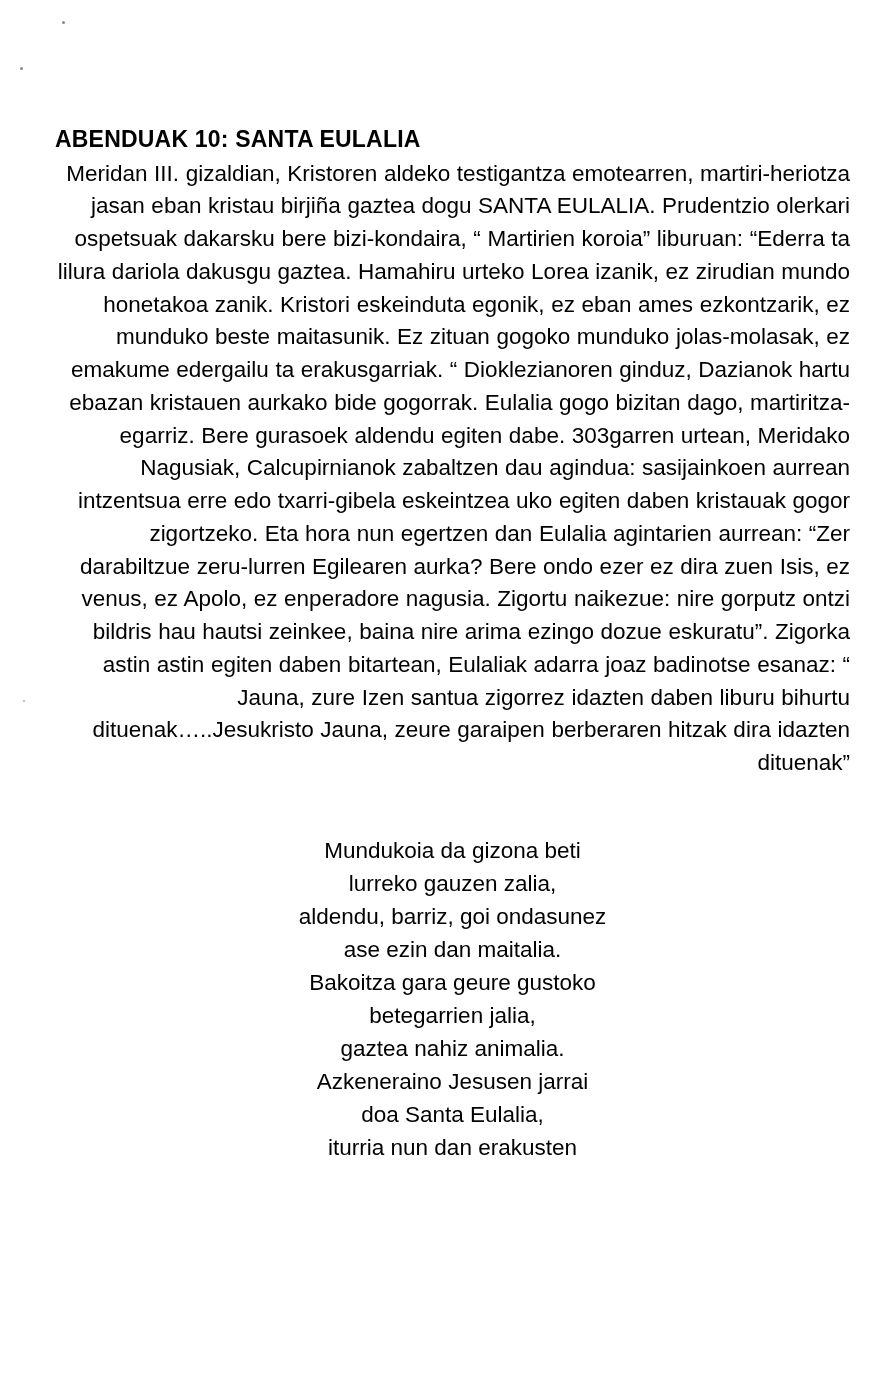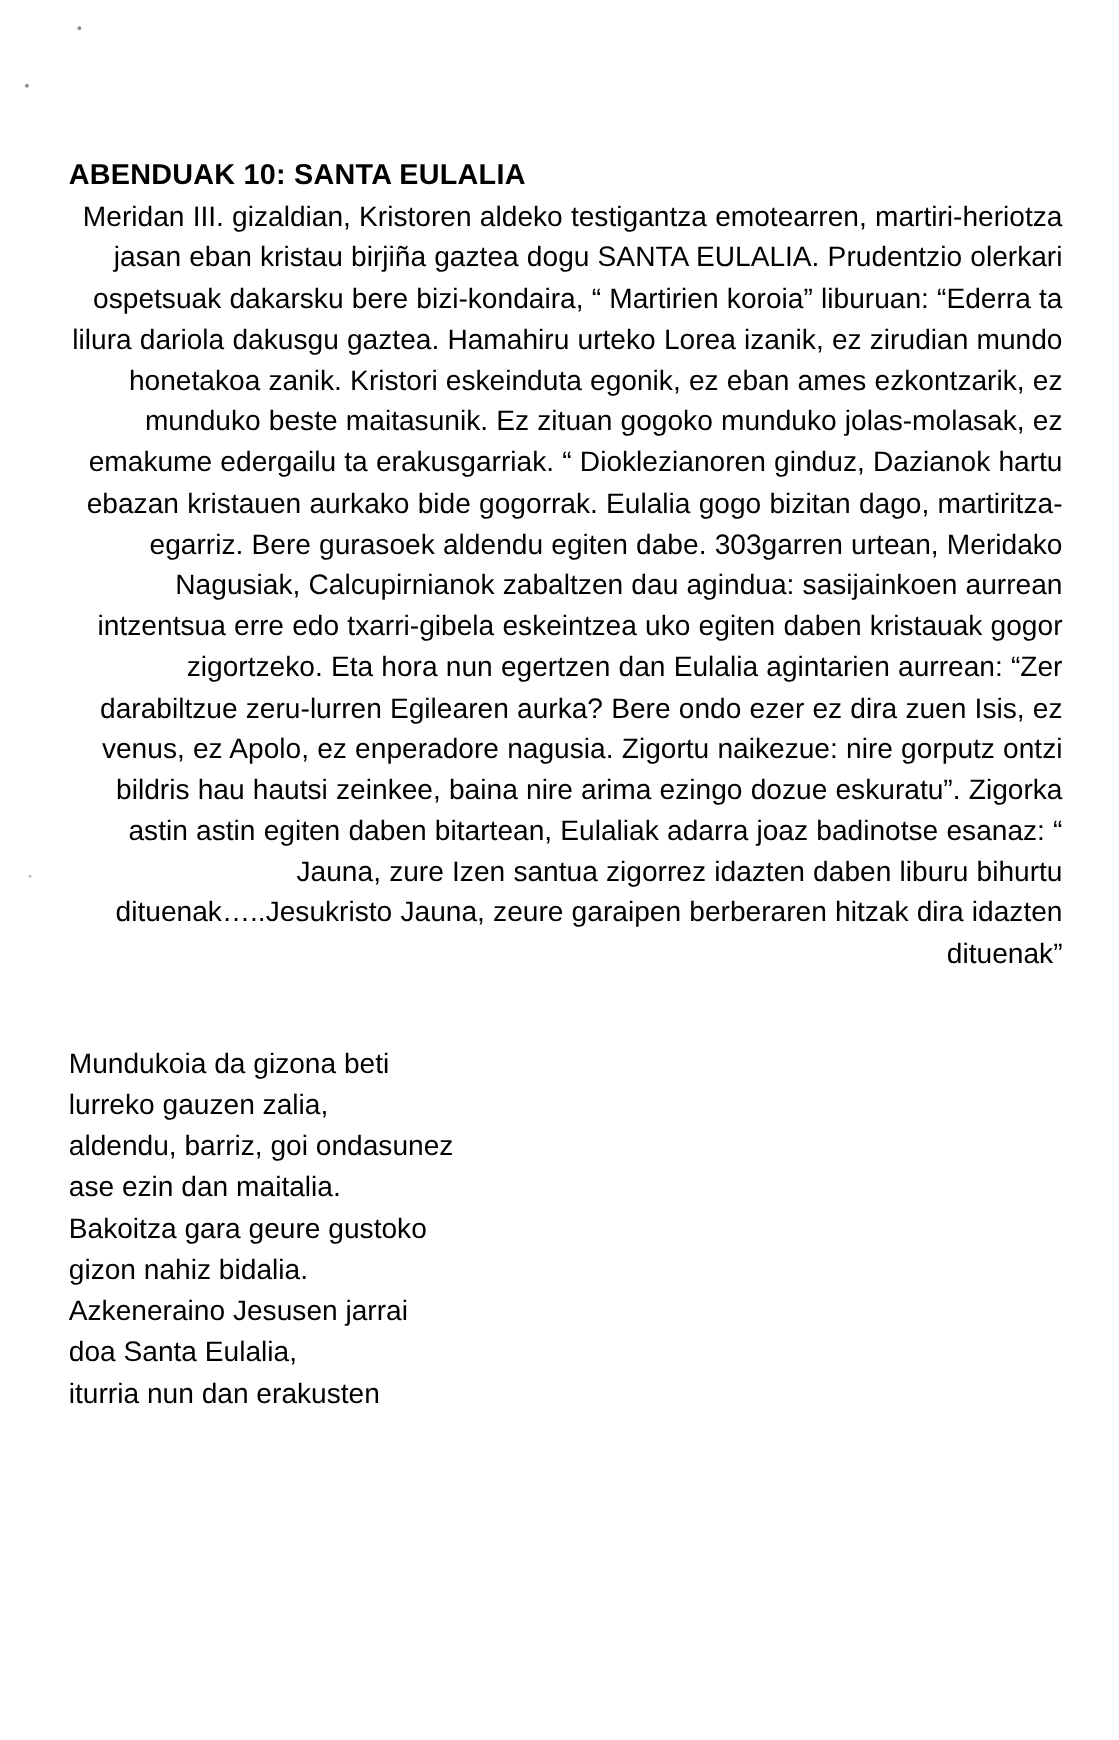--- a/index.html
+++ b/index.html
@@ -47,20 +47,21 @@
   }
   .body-text {
     font-size: 22.5px;
     line-height: 1.455;
     text-align: right;
     margin: 0;
     word-spacing: 0.3px;
   }
   .poem {
     margin-top: 54px;
+    text-align: center;
     font-size: 22.5px;
     line-height: 1.47;
   }
   .poem-line {
     display: block;
     white-space: pre;
   }
 </style>
 </head>
 <body>
@@ -73,19 +74,20 @@
 
   <div class="content">
     <h1 class="doc-title">ABENDUAK 10: SANTA  EULALIA</h1>
     <p class="body-text">Meridan III. gizaldian, Kristoren aldeko testigantza emotearren, martiri-heriotza jasan eban kristau birjiña gaztea dogu SANTA EULALIA. Prudentzio olerkari ospetsuak dakarsku bere bizi-kondaira, “ Martirien koroia” liburuan: “Ederra ta lilura dariola dakusgu gaztea. Hamahiru urteko Lorea izanik, ez zirudian mundo honetakoa zanik. Kristori eskeinduta egonik, ez eban ames ezkontzarik, ez  munduko beste maitasunik. Ez zituan gogoko munduko  jolas-molasak, ez emakume edergailu ta erakusgarriak. “ Dioklezianoren ginduz, Dazianok hartu ebazan kristauen aurkako bide gogorrak. Eulalia gogo bizitan dago, martiritza-egarriz. Bere gurasoek aldendu egiten dabe. 303garren urtean, Meridako Nagusiak, Calcupirnianok zabaltzen dau agindua: sasijainkoen aurrean intzentsua erre edo txarri-gibela eskeintzea uko egiten daben kristauak gogor zigortzeko. Eta hora nun egertzen dan Eulalia agintarien aurrean:  “Zer darabiltzue zeru-lurren Egilearen aurka? Bere ondo ezer ez dira zuen Isis, ez venus, ez Apolo, ez enperadore nagusia. Zigortu naikezue: nire gorputz ontzi bildris hau hautsi zeinkee, baina nire arima ezingo dozue eskuratu”. Zigorka astin astin egiten daben bitartean, Eulaliak adarra joaz badinotse esanaz: “ Jauna, zure Izen santua zigorrez idazten daben liburu bihurtu   dituenak…..Jesukristo Jauna, zeure garaipen berberaren hitzak dira idazten dituenak”</p>
     <div class="poem">
       <span class="poem-line">Mundukoia da gizona beti</span>
       <span class="poem-line">lurreko gauzen zalia,</span>
       <span class="poem-line">aldendu, barriz, goi ondasunez</span>
       <span class="poem-line">ase ezin dan maitalia.</span>
       <span class="poem-line">Bakoitza gara geure gustoko</span>
-      <span class="poem-line">gizon nahiz bidalia.</span>
+      <span class="poem-line">betegarrien jalia,</span>
+      <span class="poem-line">gaztea nahiz animalia.</span>
       <span class="poem-line">Azkeneraino Jesusen jarrai</span>
       <span class="poem-line">doa Santa Eulalia,</span>
       <span class="poem-line">iturria nun dan erakusten</span>
     </div>
   </div>
 </div>
 
 </body></html>

